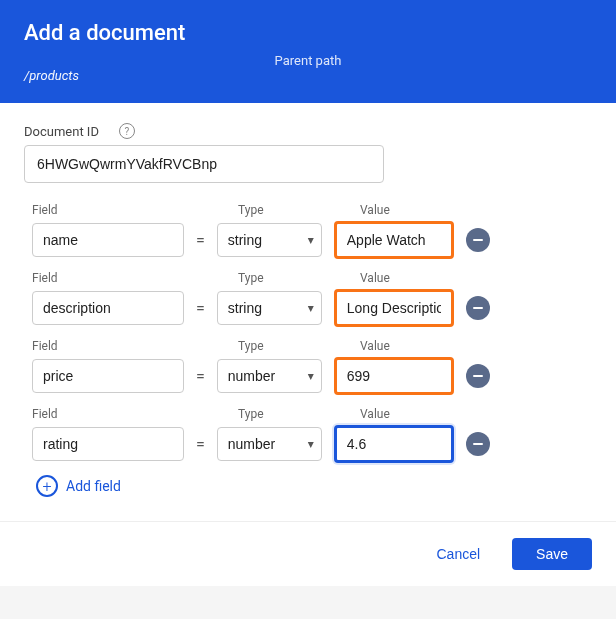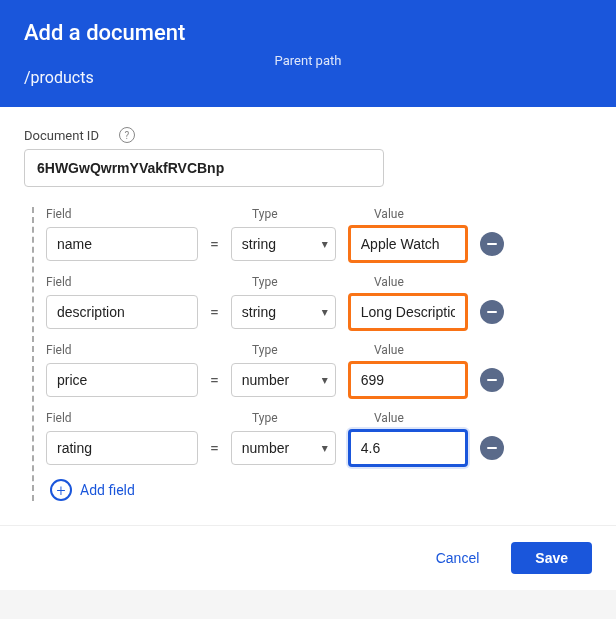--- a/index.html
+++ b/index.html
@@ -20,22 +20,23 @@
       font-size: 22px;
       font-weight: 500;
       margin-bottom: 8px;
     }
     .header-parent-label {
       font-size: 13px;
       opacity: 0.85;
       text-align: center;
     }
     .header-parent-path {
-      font-size: 16px;
+      font-size: 13px;
       opacity: 0.95;
+      font-style: italic;
     }
 
     .content {
       background: #fff;
       padding: 20px 24px 24px 24px;
     }
 
     .doc-id-section {
       margin-bottom: 20px;
     }
@@ -63,21 +64,20 @@
       flex-shrink: 0;
     }
     .doc-id-input {
       width: 360px;
       padding: 10px 12px;
       border: 1px solid #ccc;
       border-radius: 4px;
       font-size: 14px;
       color: #222;
       outline: none;
-      font-weight: bold;
     }
 
     .field-input {
       width: 152px;
       padding: 8px 10px;
       border: 1px solid #ccc;
       border-radius: 4px;
       font-size: 14px;
       color: #222;
       outline: none;
@@ -201,26 +201,26 @@
     }
 
     .save-btn {
       padding: 8px 24px;
       background: #1a56db;
       color: white;
       border: none;
       border-radius: 4px;
       font-size: 14px;
       cursor: pointer;
-      font-weight: 700;
+      font-weight: 400;
     }
 
     .fields-outer {
       display: flex;
-      flex-direction: row;
+      flex-direction: column;
       margin-left: 8px;
     }
     .dashed-line {
       border-left: 2px dashed #aaa;
       margin-right: 12px;
       align-self: stretch;
     }
     .fields-inner {
       flex: 1;
     }

